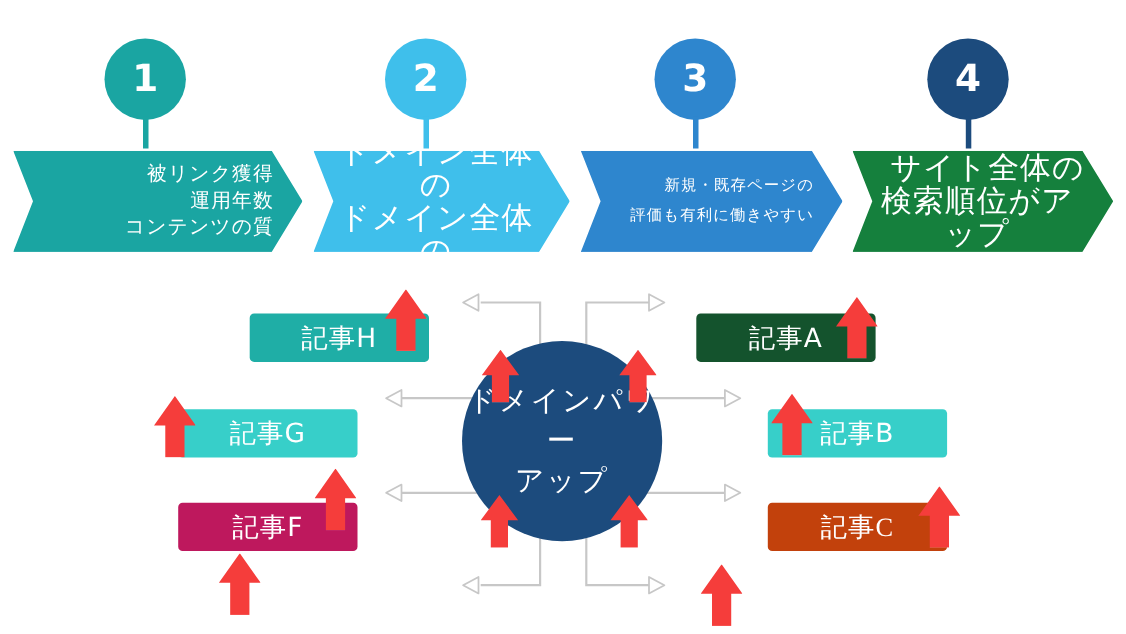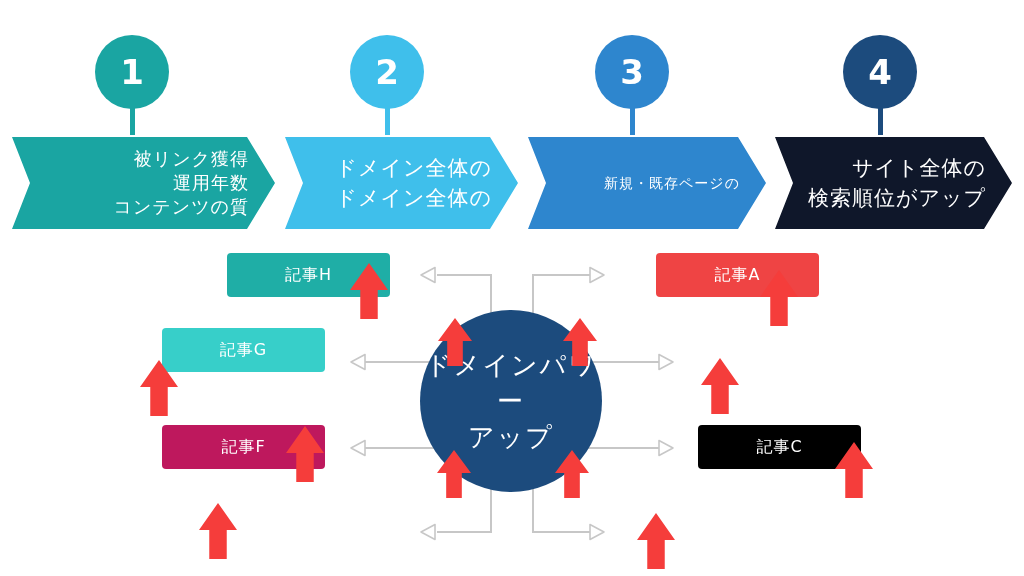--- a/index.html
+++ b/index.html
@@ -23,41 +23,41 @@
   .st3{left:630px;background:#2E86CE;}
   .st4{left:878px;background:#1C4B7D;}
   
   .chevron{
     position:absolute;top:137px;height:92px;color:#fff;text-align:center;
     display:flex;flex-direction:column;align-items:flex-end;justify-content:center;
     padding-left:16px;padding-right:26px;box-sizing:border-box;letter-spacing:1px;
     clip-path:polygon(0 0, calc(100% - 28px) 0, 100% 50%, calc(100% - 28px) 100%, 0 100%, 18px 50%);
   }
   .ch1{left:12px;width:263px;background:#1AA5A2;font-size:18px;line-height:24px;}
-  .ch2{left:285px;width:233px;background:#3FBFEB;font-size:21px;line-height:30px;}
+  .ch2{left:285px;width:233px;background:#3FBFEB;font-size:28px;line-height:30px;}
   .ch3{left:528px;width:238px;background:#2E86CE;font-size:14px;line-height:27px;}
-  .ch4{left:775px;width:237px;background:#0f172a;font-size:21px;line-height:30px;}
+  .ch4{left:775px;width:237px;background:#15803d;font-size:28px;line-height:30px;}
   
   .hub{
     position:absolute;left:420px;top:310px;width:182px;height:182px;border-radius:50%;
     background:#1C4B7D;color:#fff;font-size:26px;line-height:36px;letter-spacing:2px;
     display:flex;flex-direction:column;align-items:center;justify-content:center;text-align:center;
   }
   
   .article{
     position:absolute;width:163px;height:44px;border-radius:4px;color:#fff;
-    font-size:16px;letter-spacing:1px;
-    display:flex;align-items:center;justify-content:center;
+    font-size:24px;letter-spacing:1px;
+    display:flex;align-items:center;justify-content:center;margin-top:32px;
   }
   .art-h{left:227px;top:253px;background:#1FAEA6;}
-  .art-a{left:656px;top:253px;background:#ef4444;}
-  .art-g{left:162px;top:328px;background:#37CFC9;}
+  .art-a{left:633px;top:253px;background:#14532d;}
+  .art-g{left:162px;top:340px;background:#37CFC9;}
   .art-b{left:698px;top:340px;background:#37CFC9;}
   .art-f{left:162px;top:425px;background:#be185d;}
-  .art-c{left:698px;top:425px;background:#000000;}
+  .art-c{left:698px;top:425px;background:#c2410c;font-family:Liberation Serif, serif;}
   .art-e{left:227px;top:512px;background:#2B8CD9;}
   .art-d{left:633px;top:512px;background:#2B8CD9;}
   
   .red-arrow{
     position:absolute;width:38px;height:56px;background:#F53D3B;
     clip-path:polygon(50% 0%, 100% 48%, 73% 48%, 73% 100%, 27% 100%, 0% 48%, 27% 48%);
     filter:drop-shadow(1px 0 0 #ffffff) drop-shadow(-1px 0 0 #ffffff)
            drop-shadow(0 1px 0 #ffffff) drop-shadow(0 -1px 0 #ffffff);
   }
   
@@ -97,20 +97,21 @@
   <div class="stem st2"></div>
   <div class="chevron ch2">
     <div>ドメイン全体の</div>
     <div>ドメイン全体の</div>
   </div>
 
   <div class="num-circle c3">3</div>
   <div class="stem st3"></div>
   <div class="chevron ch3">
     <div>新規・既存ページの</div>
+    <div>評価も有利に働きやすい</div>
   </div>
 
   <div class="num-circle c4">4</div>
   <div class="stem st4"></div>
   <div class="chevron ch4">
     <div>サイト全体の</div>
     <div>検索順位がアップ</div>
   </div>
 
   <svg class="connectors" viewBox="0 0 1024 576" aria-hidden="true">
@@ -133,20 +134,21 @@
   </svg>
 
   <div class="hub">
     <div>ドメインパワー</div>
     <div>アップ</div>
   </div>
 
   <div class="article art-h">記事H</div>
   <div class="article art-a">記事A</div>
   <div class="article art-g">記事G</div>
+  <div class="article art-b">記事B</div>
   <div class="article art-f">記事F</div>
   <div class="article art-c">記事C</div>
 
   <div class="red-arrow ra-h"></div>
   <div class="red-arrow ra-a"></div>
   <div class="red-arrow ra-g"></div>
   <div class="red-arrow ra-b"></div>
   <div class="red-arrow ra-f"></div>
   <div class="red-arrow ra-c"></div>
   <div class="red-arrow ra-e"></div>

